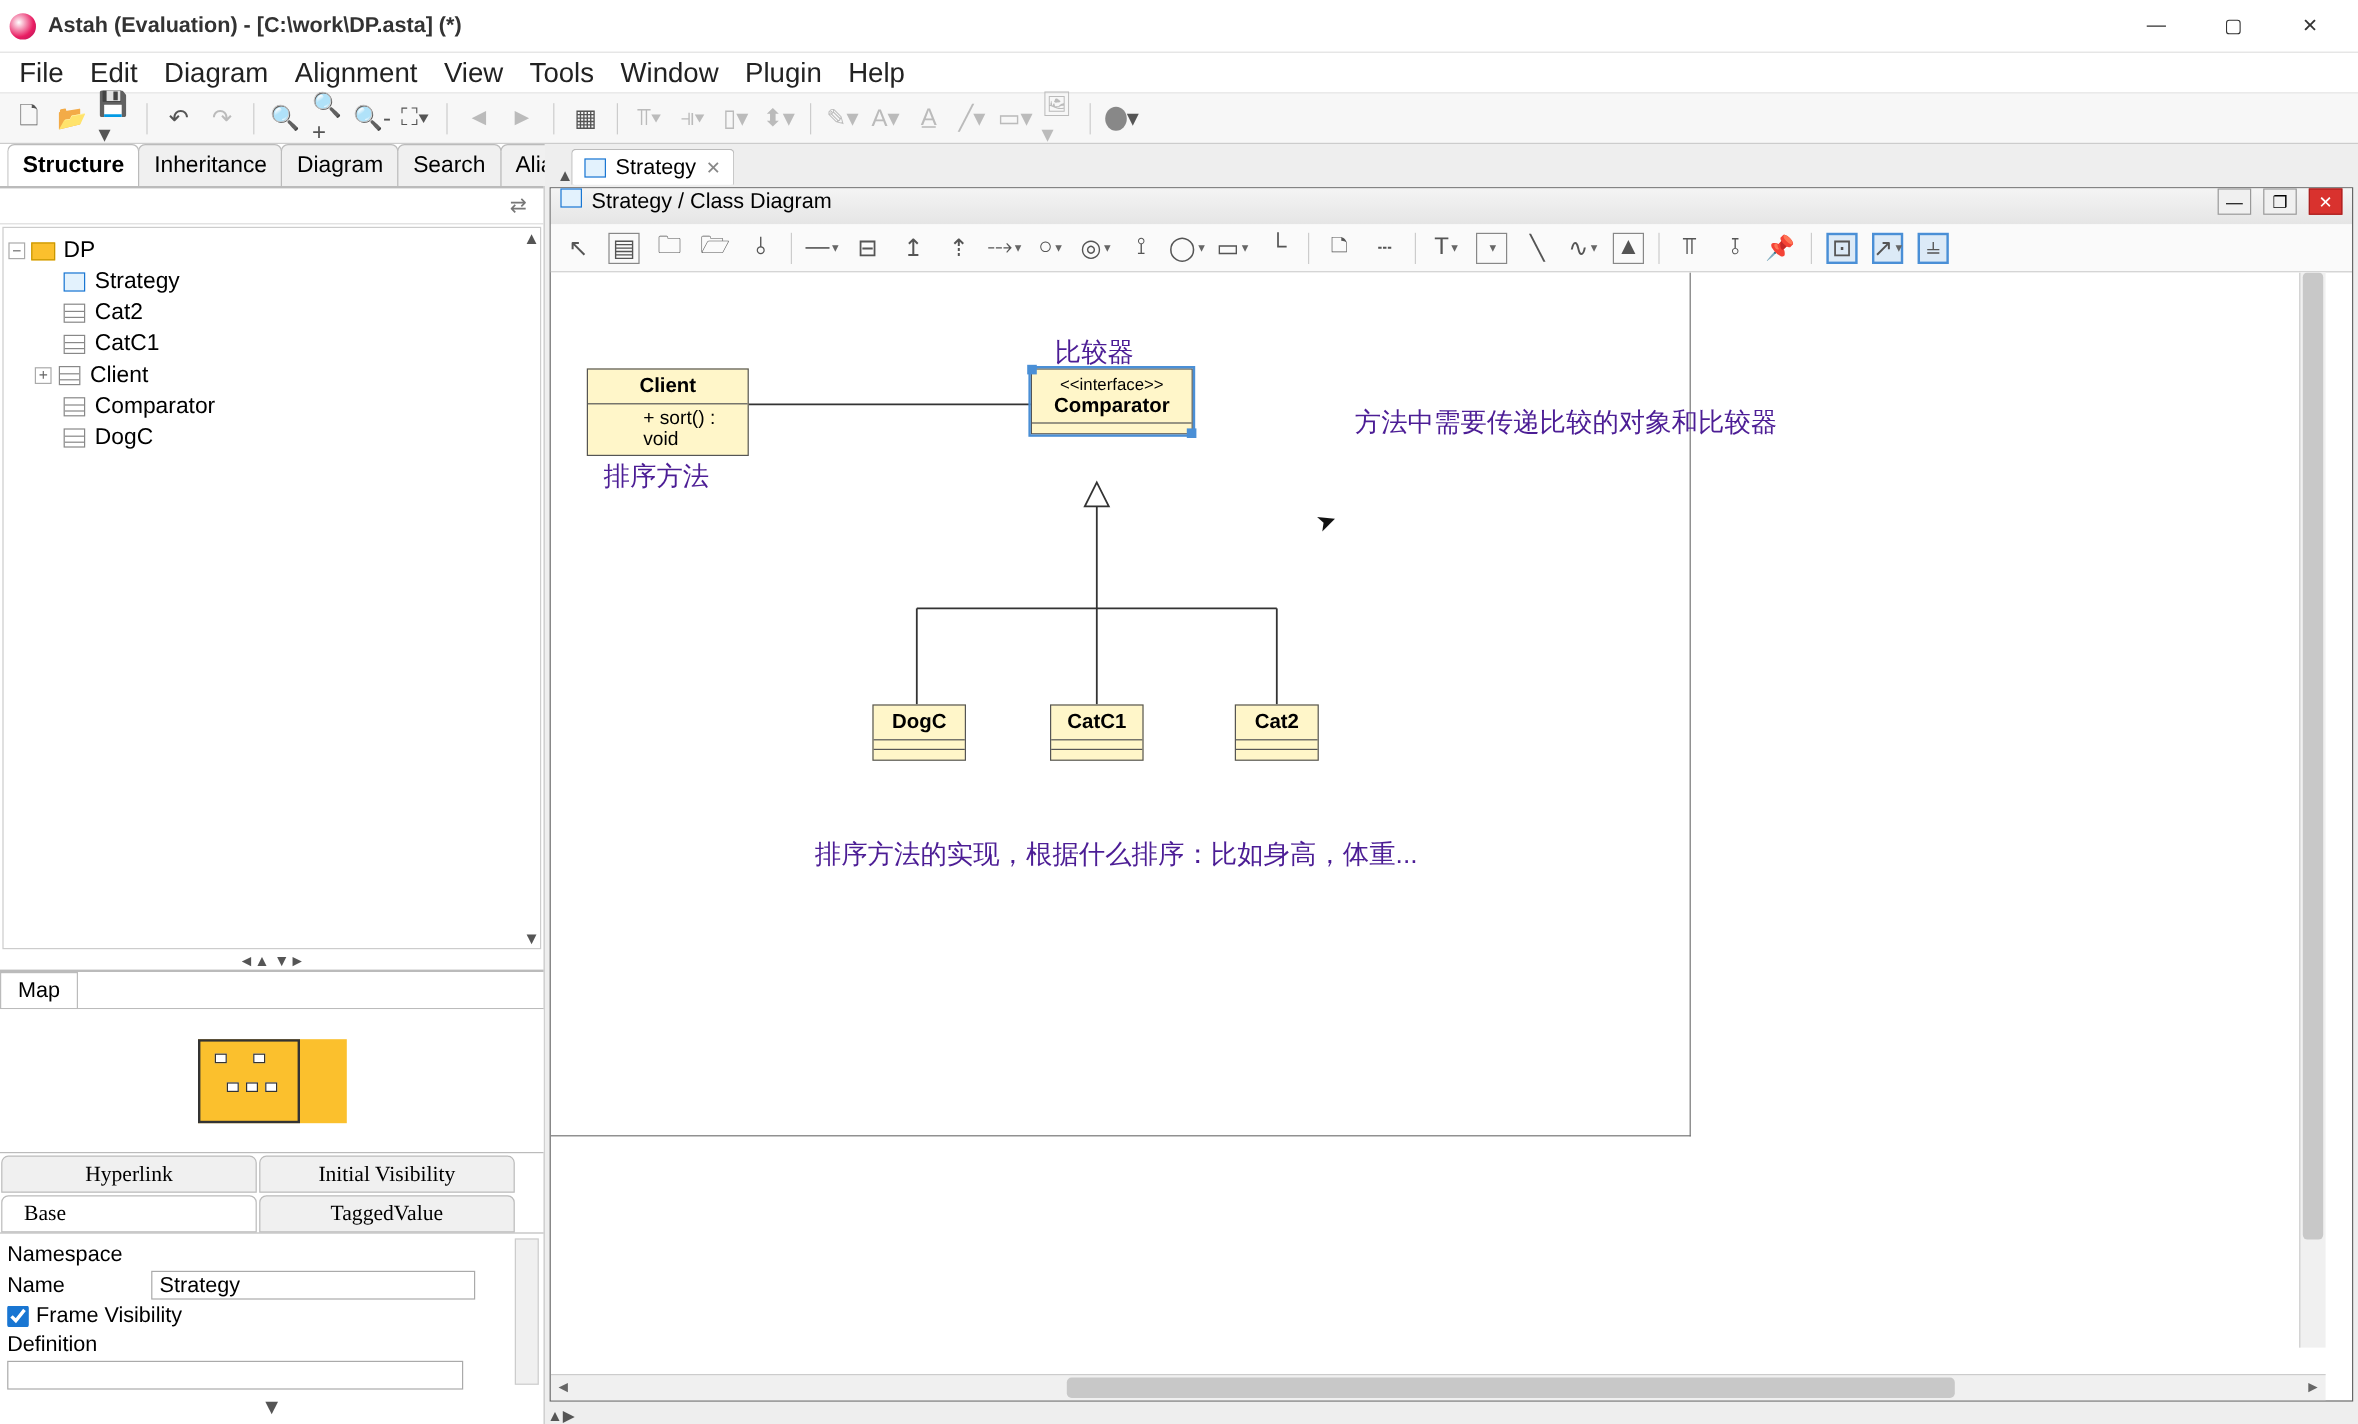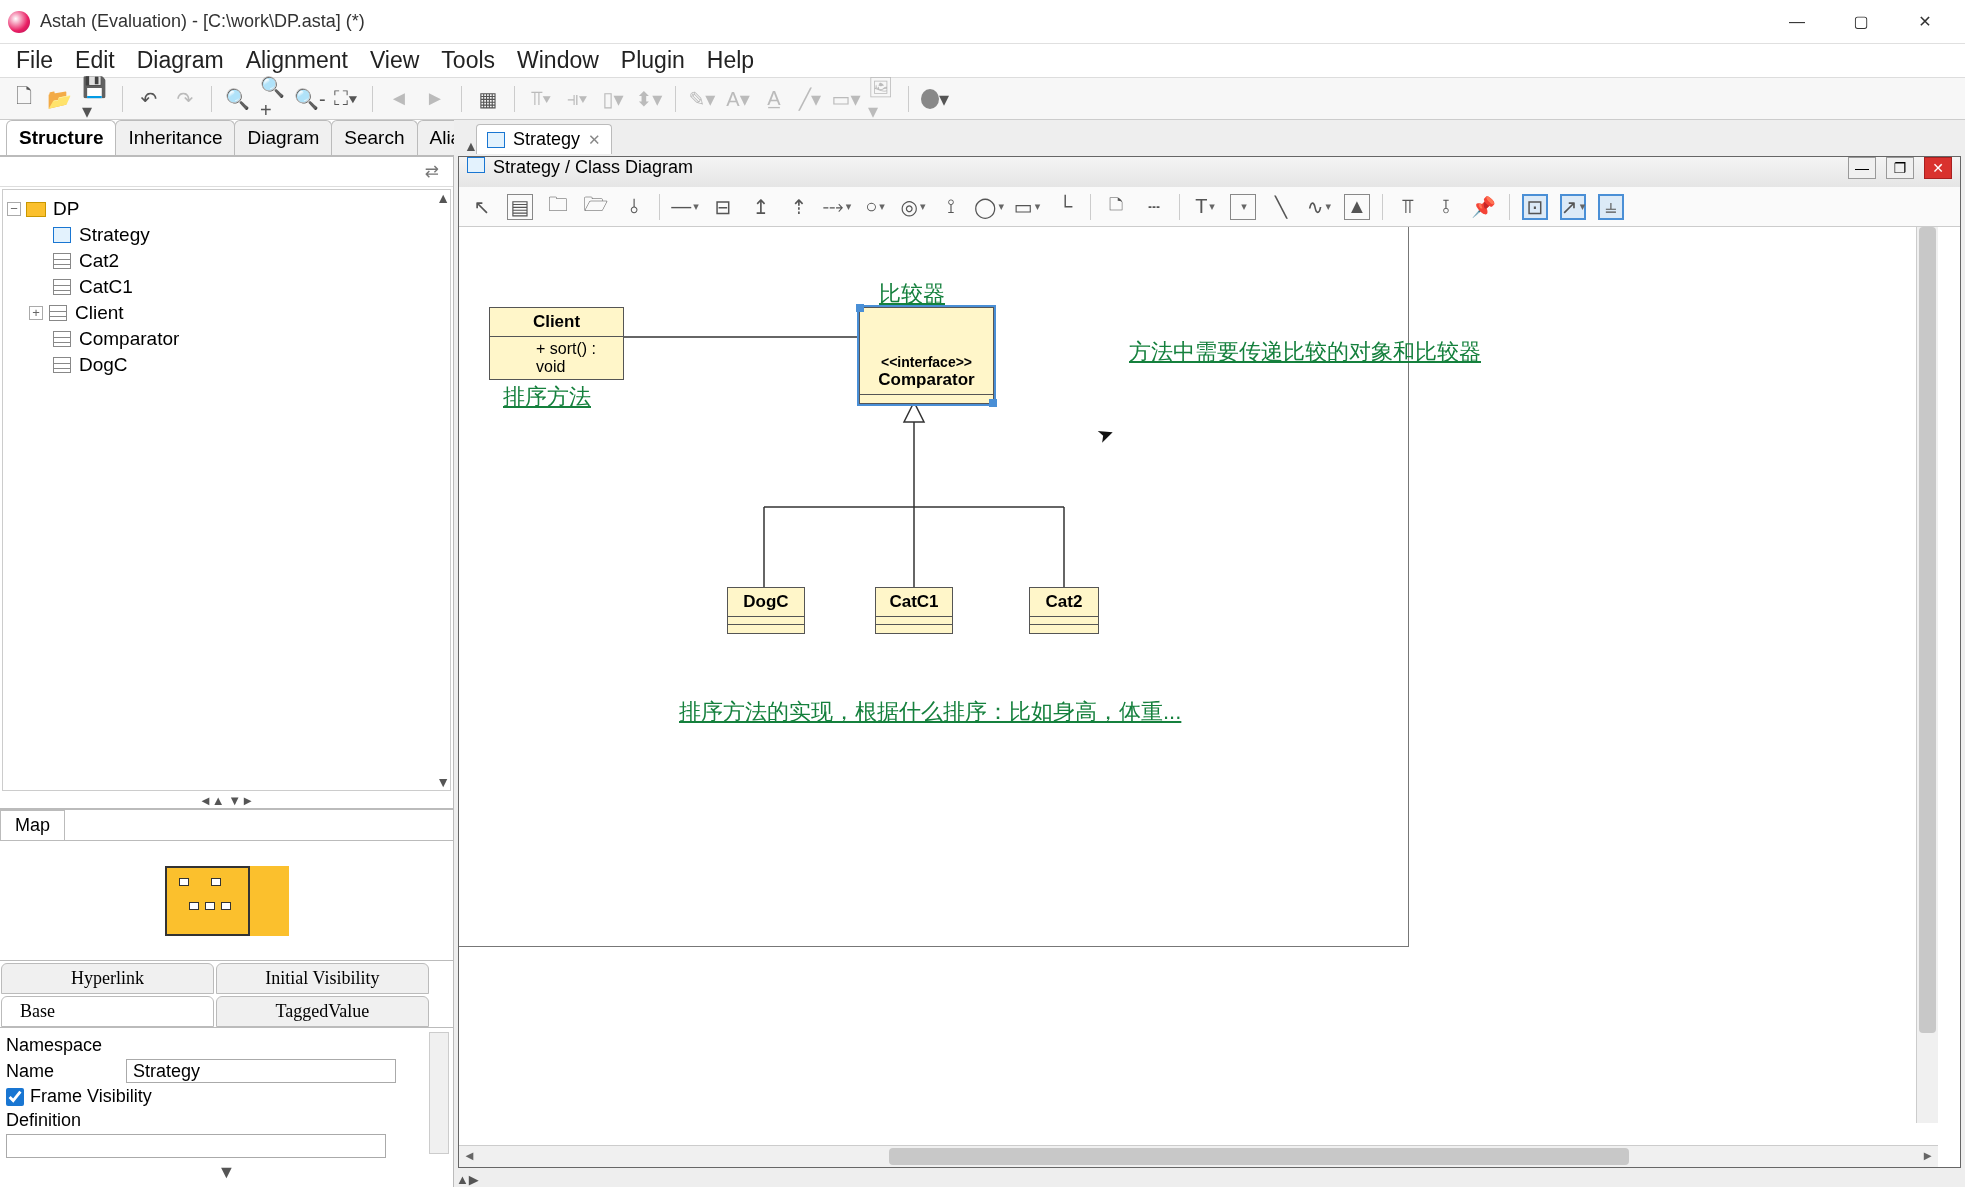--- a/index.html
+++ b/index.html
@@ -1,19 +1,19 @@
 <!DOCTYPE html>
 <html><head>
 <meta charset="utf-8">
 <style>
 * { box-sizing: border-box; margin: 0; padding: 0; font-family: "Segoe UI", Tahoma, sans-serif; }
 body { width: 1965px; height: 1187px; background: #fff; overflow: hidden; font-size: 17px; }
 .titlebar { height: 44px; background: #fff; display: flex; align-items: center; padding: 0 8px; border-bottom: 1px solid #e0e0e0; }
 .titlebar .app-icon { width: 22px; height: 22px; border-radius: 50%; background: radial-gradient(circle at 35% 35%, #fff 0%, #e91e63 60%, #ad1457 100%); margin-right: 10px; }
-.titlebar .title { flex: 1; color: #333; font-size: 18px; }
+.titlebar .title { flex: 1; color: #333; font-size: 18px; font-weight: bold; }
 .titlebar .win-controls { display: flex; gap: 0; }
 .titlebar .win-btn { width: 64px; height: 40px; display: flex; align-items: center; justify-content: center; color: #333; font-size: 16px; }
 .menubar { height: 34px; display: flex; align-items: center; padding: 0 6px; gap: 2px; font-size: 23px; color: #222; border-bottom: 1px solid #ddd; }
 .menubar .menu-item { padding: 4px 10px; cursor: default; }
 .toolbar-main { height: 42px; background: #f7f7f7; border-bottom: 1px solid #ccc; display: flex; align-items: center; padding: 0 10px; gap: 8px; }
 .toolbar-main .tb-btn { width: 28px; height: 28px; display: flex; align-items: center; justify-content: center; color: #555; font-size: 20px; }
 .toolbar-main .tb-btn.dim { color: #bbb; }
 .toolbar-main .sep { width: 1px; height: 26px; background: #ccc; margin: 0 4px; }
 .toolbar-main .round-gray { width: 20px; height: 20px; border-radius: 50%; background: #888; }
 
@@ -80,28 +80,28 @@
 .canvas-wrap { flex: 1; position: relative; overflow: hidden; }
 .canvas { position: absolute; left: 0; top: 0; right: 22px; bottom: 22px; background: #fff; }
 .frame-rect { position: absolute; left: 0; top: 0; width: 950px; height: 720px; border: 1px solid #777; border-top: none; border-left: none;}
 .canvas .vscroll { position: absolute; right: 0; top: 0; bottom: 22px; width: 22px; background: #f0f0f0; border-left: 1px solid #ccc; }
 .canvas .vscroll .thumb { position: absolute; top: 0; left: 2px; right: 2px; height: 90%; background: #c8c8c8; border-radius: 4px;}
 .canvas-wrap .hscroll { position: absolute; left: 0; right: 22px; bottom: 0; height: 22px; background: #f0f0f0; border-top: 1px solid #ccc; }
 .canvas-wrap .hscroll .thumb { position: absolute; left: 430px; top: 2px; bottom: 2px; width: 740px; background: #c8c8c8; border-radius: 4px;}
 
 .uml-class { position: absolute; background: #fff6c9; border: 1px solid #555; text-align: center; font-size: 17px; }
 .uml-class .hdr { border-bottom: 1px solid #555; padding: 4px 6px; font-weight: bold; }
-.uml-class .stereo { font-size: 14px; font-weight: bold; margin-top: 42px; }
+.uml-class .stereo { font-size: 14px; font-weight: normal; }
 .uml-class .sec { border-bottom: 1px solid #555; min-height: 8px; text-align: left; padding: 3px 8px; font-size: 16px; }
 .uml-class .sec:last-child { border-bottom: none; padding-left: 46px; }
 .uml-class.selected { outline: 2px solid #4a8fd6; }
 .uml-class.selected::before,.uml-class.selected::after { content:""; position:absolute; width:8px; height:8px; background:#4a8fd6; }
 .uml-class.selected::before { left:-4px; top:-4px; } .uml-class.selected::after { right:-4px; bottom:-4px;}
 
-.annotation { position: absolute; color: #15803d; font-size: 22px; font-weight: 500; text-decoration: underline; }
+.annotation { position: absolute; color: #4c1d95; font-size: 22px; font-weight: 500; }
 .cursor-arrow { position: absolute; font-size: 20px; color: #111; transform: rotate(-20deg); }
 
 svg.lines { position: absolute; left: 0; top: 0; width: 100%; height: 100%; pointer-events: none; }
 </style>
 </head>
 <body>
 
 <div class="titlebar">
   <div class="app-icon"></div>
   <div class="title">Astah (Evaluation) - [C:\work\DP.asta] (*)</div>

